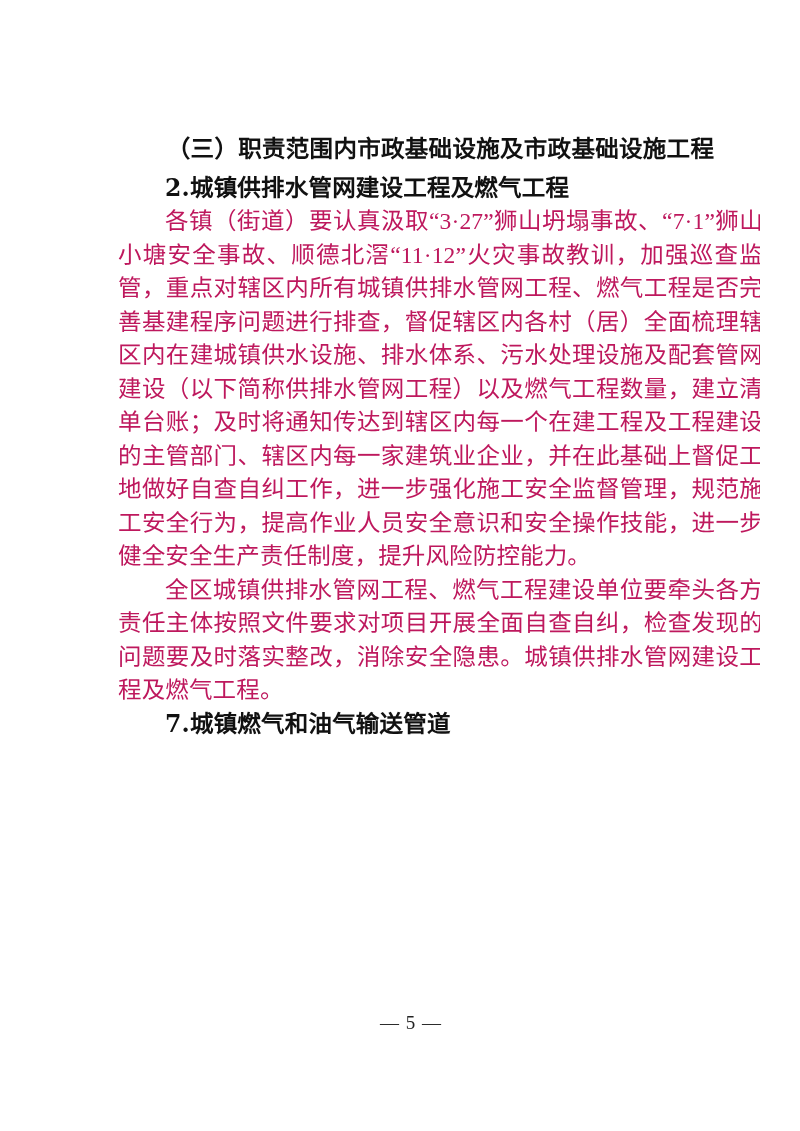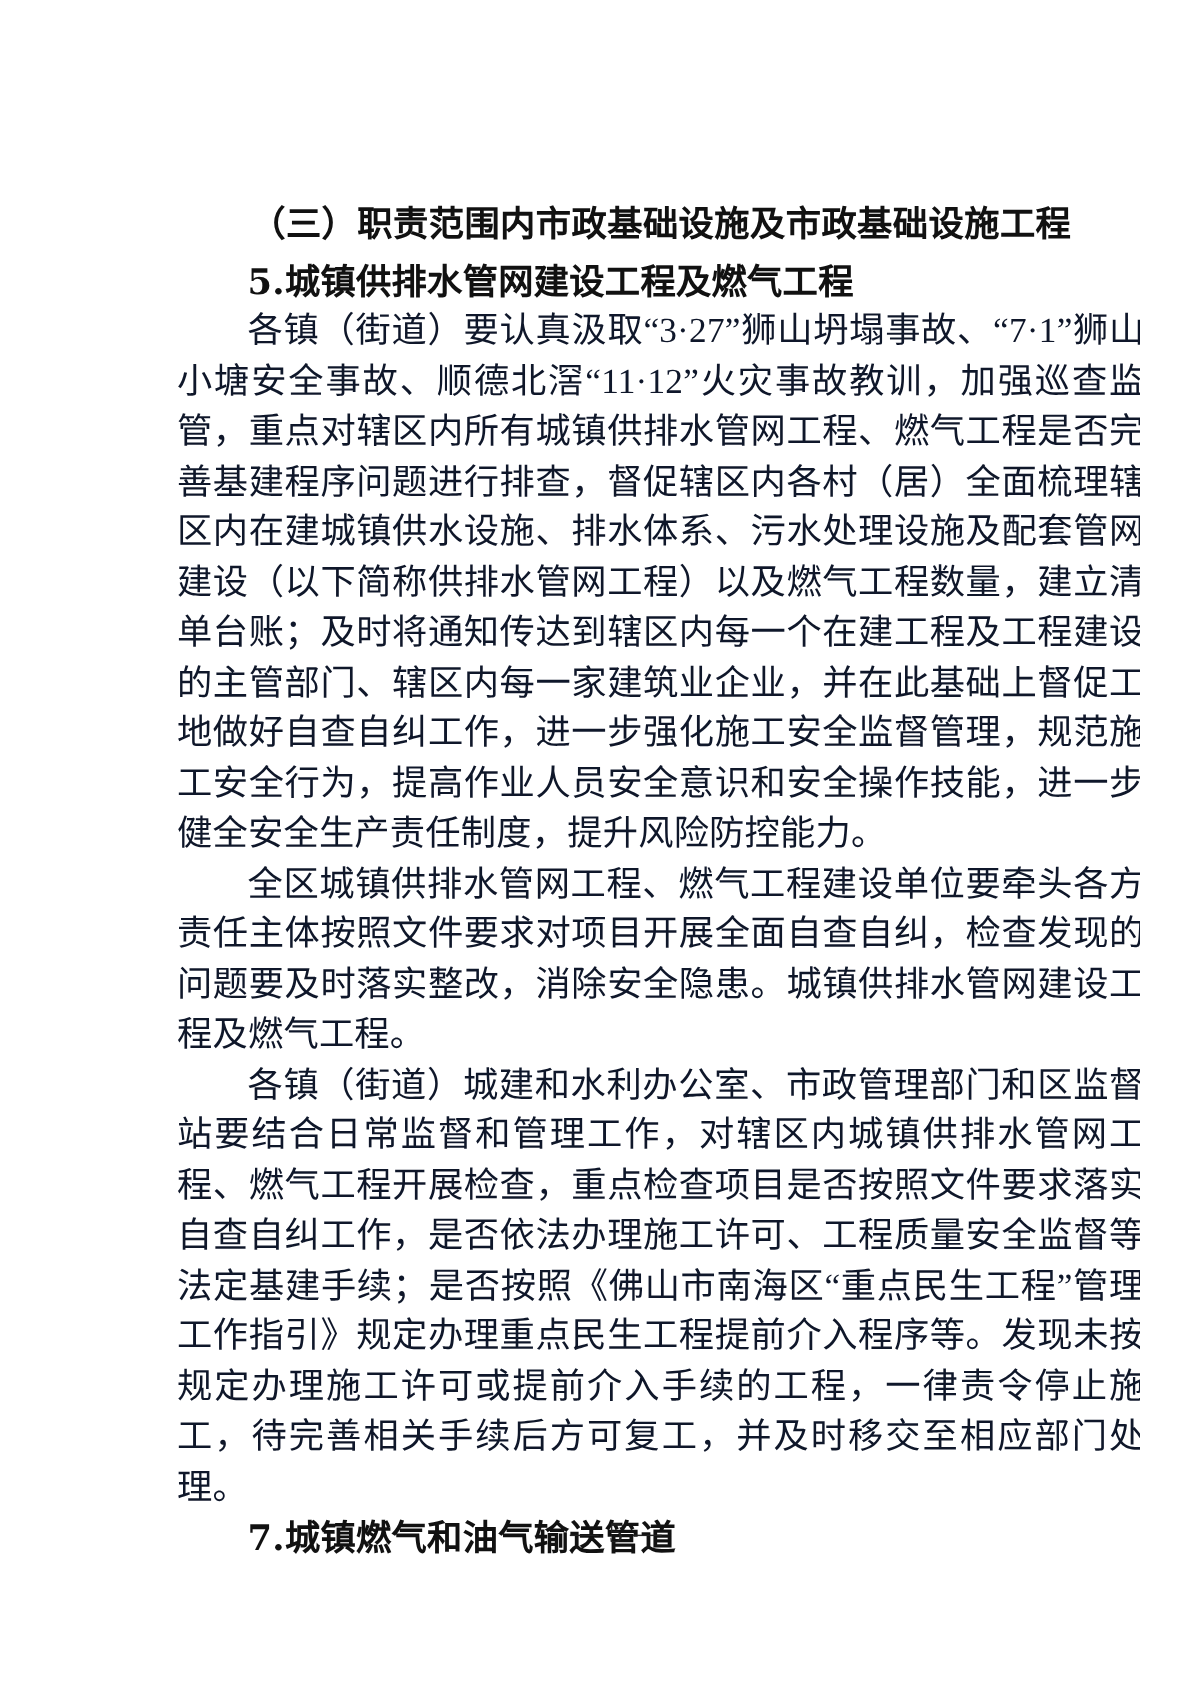--- a/index.html
+++ b/index.html
@@ -59,21 +59,21 @@
   
   .para {
     font-family: "Liberation Serif", "DejaVu Serif", serif;
     font-size: 23.5px;
     line-height: 33.5px;
     letter-spacing: 0.15px;
     margin: 0;
     text-indent: 47px;
     text-align: justify;
     text-justify: inter-character;
-    color: #0f172a;
+    color: #be185d;
   }
 
   .para + .para {
     margin-top: 0;
   }
 
   
   .footer {
     position: absolute;
     left: 0;
@@ -92,27 +92,26 @@
 </style>
 </head>
 <body>
 
 <div class="page">
 
   <div class="content">
 
     <h2 class="heading-1">（三）职责范围内市政基础设施及市政基础设施工程</h2>
 
-    <h3 class="heading-2 heading-gap-top">5.城镇供排水管网建设工程及燃气工程</h3>
+    <h3 class="heading-2 heading-gap-top">2.城镇供排水管网建设工程及燃气工程</h3>
 
     <p class="para">各镇（街道）要认真汲取“3·27”狮山坍塌事故、“7·1”狮山小塘安全事故、顺德北滘“11·12”火灾事故教训，加强巡查监管，重点对辖区内所有城镇供排水管网工程、燃气工程是否完善基建程序问题进行排查，督促辖区内各村（居）全面梳理辖区内在建城镇供水设施、排水体系、污水处理设施及配套管网建设（以下简称供排水管网工程）以及燃气工程数量，建立清单台账；及时将通知传达到辖区内每一个在建工程及工程建设的主管部门、辖区内每一家建筑业企业，并在此基础上督促工地做好自查自纠工作，进一步强化施工安全监督管理，规范施工安全行为，提高作业人员安全意识和安全操作技能，进一步健全安全生产责任制度，提升风险防控能力。</p>
 
     <p class="para">全区城镇供排水管网工程、燃气工程建设单位要牵头各方责任主体按照文件要求对项目开展全面自查自纠，检查发现的问题要及时落实整改，消除安全隐患。城镇供排水管网建设工程及燃气工程。</p>
 
-    <p class="para">各镇（街道）城建和水利办公室、市政管理部门和区监督站要结合日常监督和管理工作，对辖区内城镇供排水管网工程、燃气工程开展检查，重点检查项目是否按照文件要求落实自查自纠工作，是否依法办理施工许可、工程质量安全监督等法定基建手续；是否按照《佛山市南海区“重点民生工程”管理工作指引》规定办理重点民生工程提前介入程序等。发现未按规定办理施工许可或提前介入手续的工程，一律责令停止施工，待完善相关手续后方可复工，并及时移交至相应部门处理。</p>
 
     <h3 class="heading-2">7.城镇燃气和油气输送管道</h3>
 
   </div>
 
   <div class="footer">
     <span class="footer-inner">— 5 —</span>
   </div>
 
 </div>

